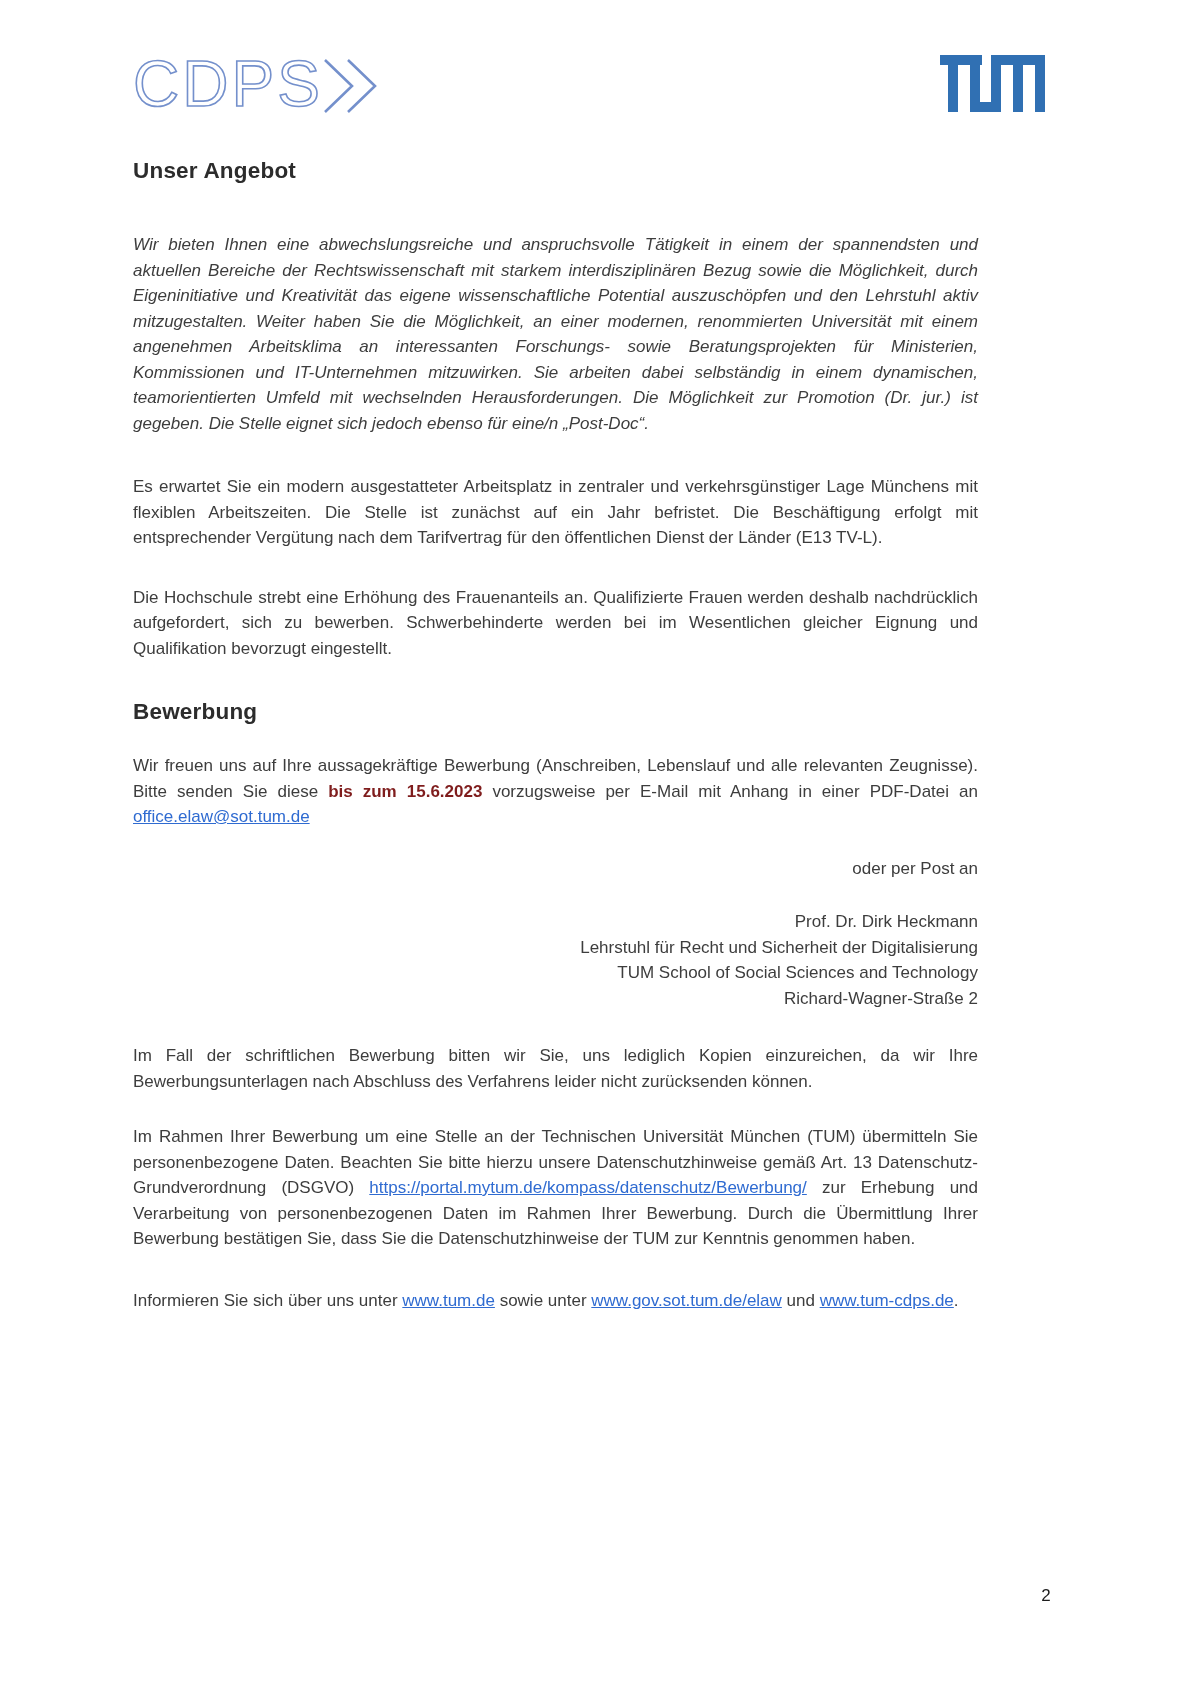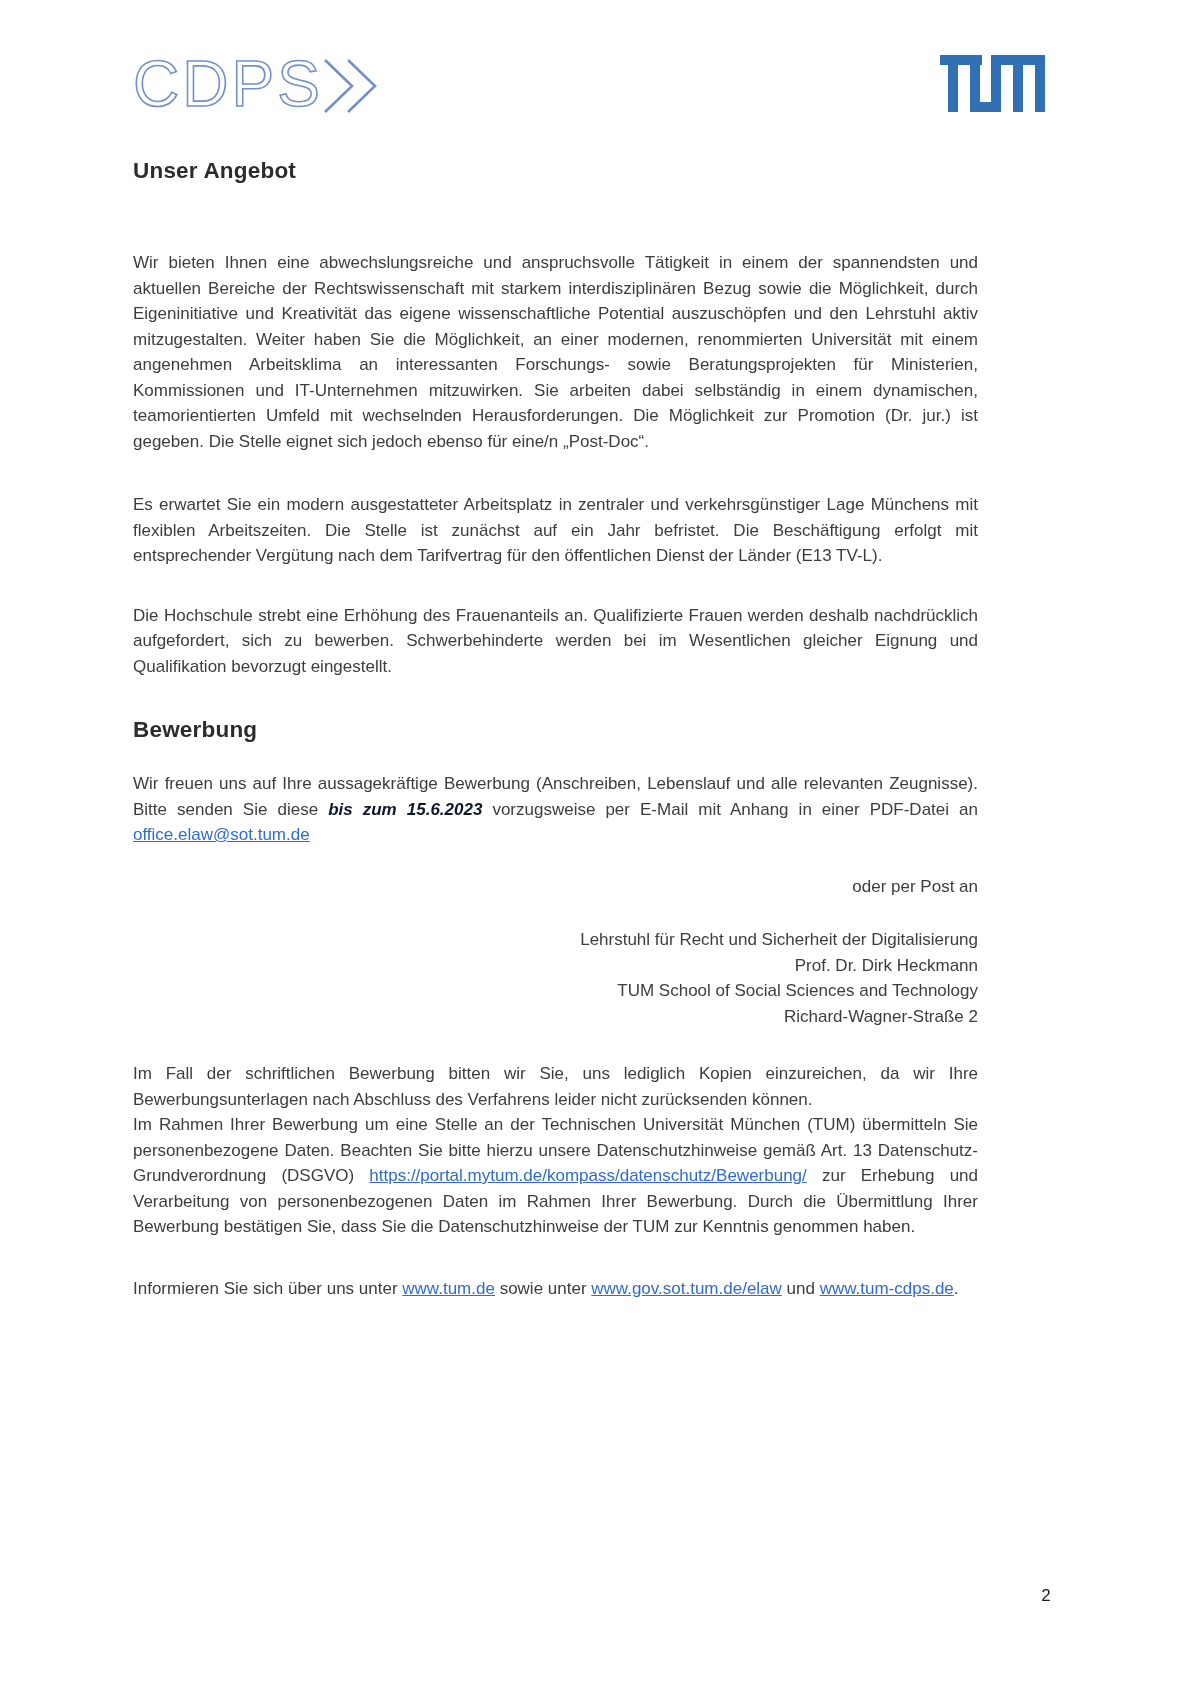--- a/index.html
+++ b/index.html
@@ -21,31 +21,31 @@
     font-size:22.5px; font-weight:bold; color:#2c2c2c;
     line-height:26px; margin:0; letter-spacing:0.2px;
   }
   .h1.first { margin-top:158px; }
   .h1.second { margin-top:38px; }
   .para {
     font-size:17px; line-height:25.5px; margin:0;
     text-align:justify; color:#3d3d3d;
   }
   .para.left { text-align:right; }
-  .mt-large { margin-top:66px; }
+  .mt-large { margin-top:48px;font-style:italic; }
   .mt-38 { margin-top:38px; }
   .mt-34 { margin-top:34px; }
   .mt-32 { margin-top:32px; }
-  .mt-30 { }
+  .mt-30 { margin-top:30px; }
   .mt-28 { margin-top:28px; }
   .mt-26 { margin-top:26px; }
   .mt-36 { margin-top:36px; }
   .addr-line { display:block; }
   .lnk { color:#2f6bd1; text-decoration:underline; cursor:pointer; }
-  b.deadline { color:#0f172a;font-style:italic; }
+  b.deadline { color:#7f1d1d; }
   .page-number {
     position:absolute; left:1034px; top:1586px;
     font-size:17px; color:#1c1c1c; width:24px; text-align:center;
   }
 </style>
 </head>
 <body>
 
 <div class="header">
   <svg class="cdps-logo" width="300" height="72" viewBox="0 0 300 72">
@@ -80,22 +80,22 @@
 
   <p class="para mt-34">Die Hochschule strebt eine Erhöhung des Frauenanteils an. Qualifizierte Frauen werden deshalb nachdrücklich aufgefordert, sich zu bewerben. Schwerbehinderte werden bei im Wesentlichen gleicher Eignung und Qualifikation bevorzugt eingestellt.</p>
 
   <h1 class="h1 second">Bewerbung</h1>
 
   <p class="para mt-28"><span>Wir freuen uns auf Ihre aussagekräftige Bewerbung (Anschreiben, Lebenslauf und alle relevanten Zeugnisse). Bitte senden Sie diese </span><b class="deadline">bis zum 15.6.2023</b><span> vorzugsweise per E-Mail mit Anhang in einer PDF-Datei an </span><a class="lnk">office.elaw@sot.tum.de</a></p>
 
   <p class="para left mt-26">oder per Post an</p>
 
   <p class="para left mt-28">
+      <span class="addr-line">Prof. Dr. Dirk Heckmann</span>
       <span class="addr-line">Lehrstuhl für Recht und Sicherheit der Digitalisierung</span>
-      <span class="addr-line">Prof. Dr. Dirk Heckmann</span>
       <span class="addr-line">TUM School of Social Sciences and Technology</span>
       <span class="addr-line">Richard-Wagner-Straße 2</span>
     </p>
 
   <p class="para mt-32">Im Fall der schriftlichen Bewerbung bitten wir Sie, uns lediglich Kopien einzureichen, da wir Ihre Bewerbungsunterlagen nach Abschluss des Verfahrens leider nicht zurücksenden können.</p>
 
   <p class="para mt-30"><span>Im Rahmen Ihrer Bewerbung um eine Stelle an der Technischen Universität München (TUM) übermitteln Sie personenbezogene Daten. Beachten Sie bitte hierzu unsere Datenschutzhinweise gemäß Art. 13 Datenschutz-Grundverordnung (DSGVO)  </span><a class="lnk">https://portal.mytum.de/kompass/datenschutz/Bewerbung/</a><span> zur Erhebung und Verarbeitung von personenbezogenen Daten im Rahmen Ihrer Bewerbung. Durch die Übermittlung Ihrer Bewerbung bestätigen Sie, dass Sie die Datenschutzhinweise der TUM zur Kenntnis genommen haben.</span></p>
 
   <p class="para mt-36"><span>Informieren Sie sich über uns unter </span><a class="lnk">www.tum.de</a><span> sowie unter </span><a class="lnk">www.gov.sot.tum.de/elaw</a><span> und </span><a class="lnk">www.tum-cdps.de</a><span>.</span></p>
 

